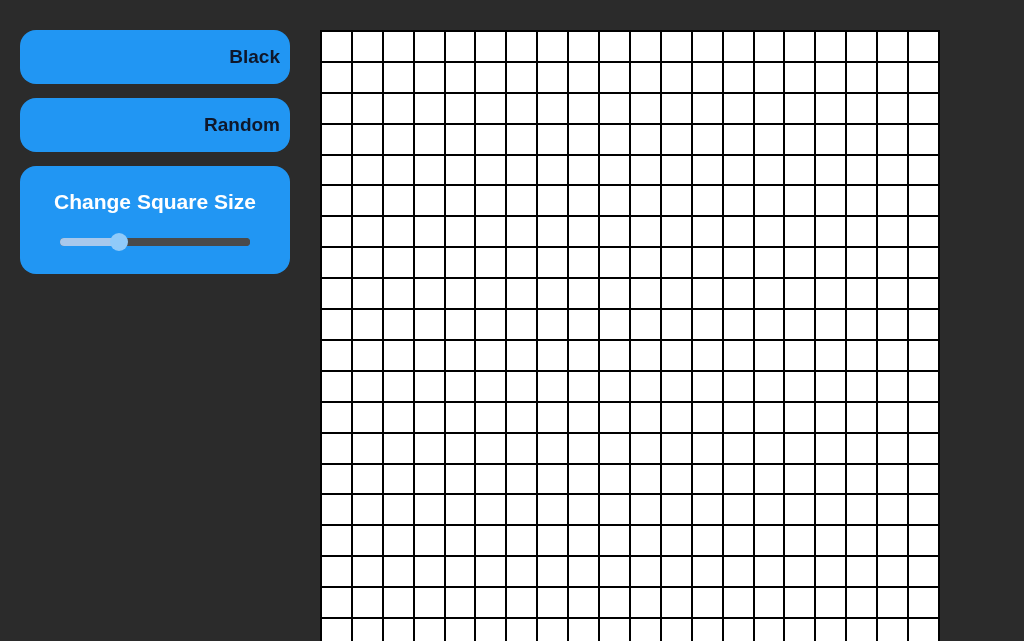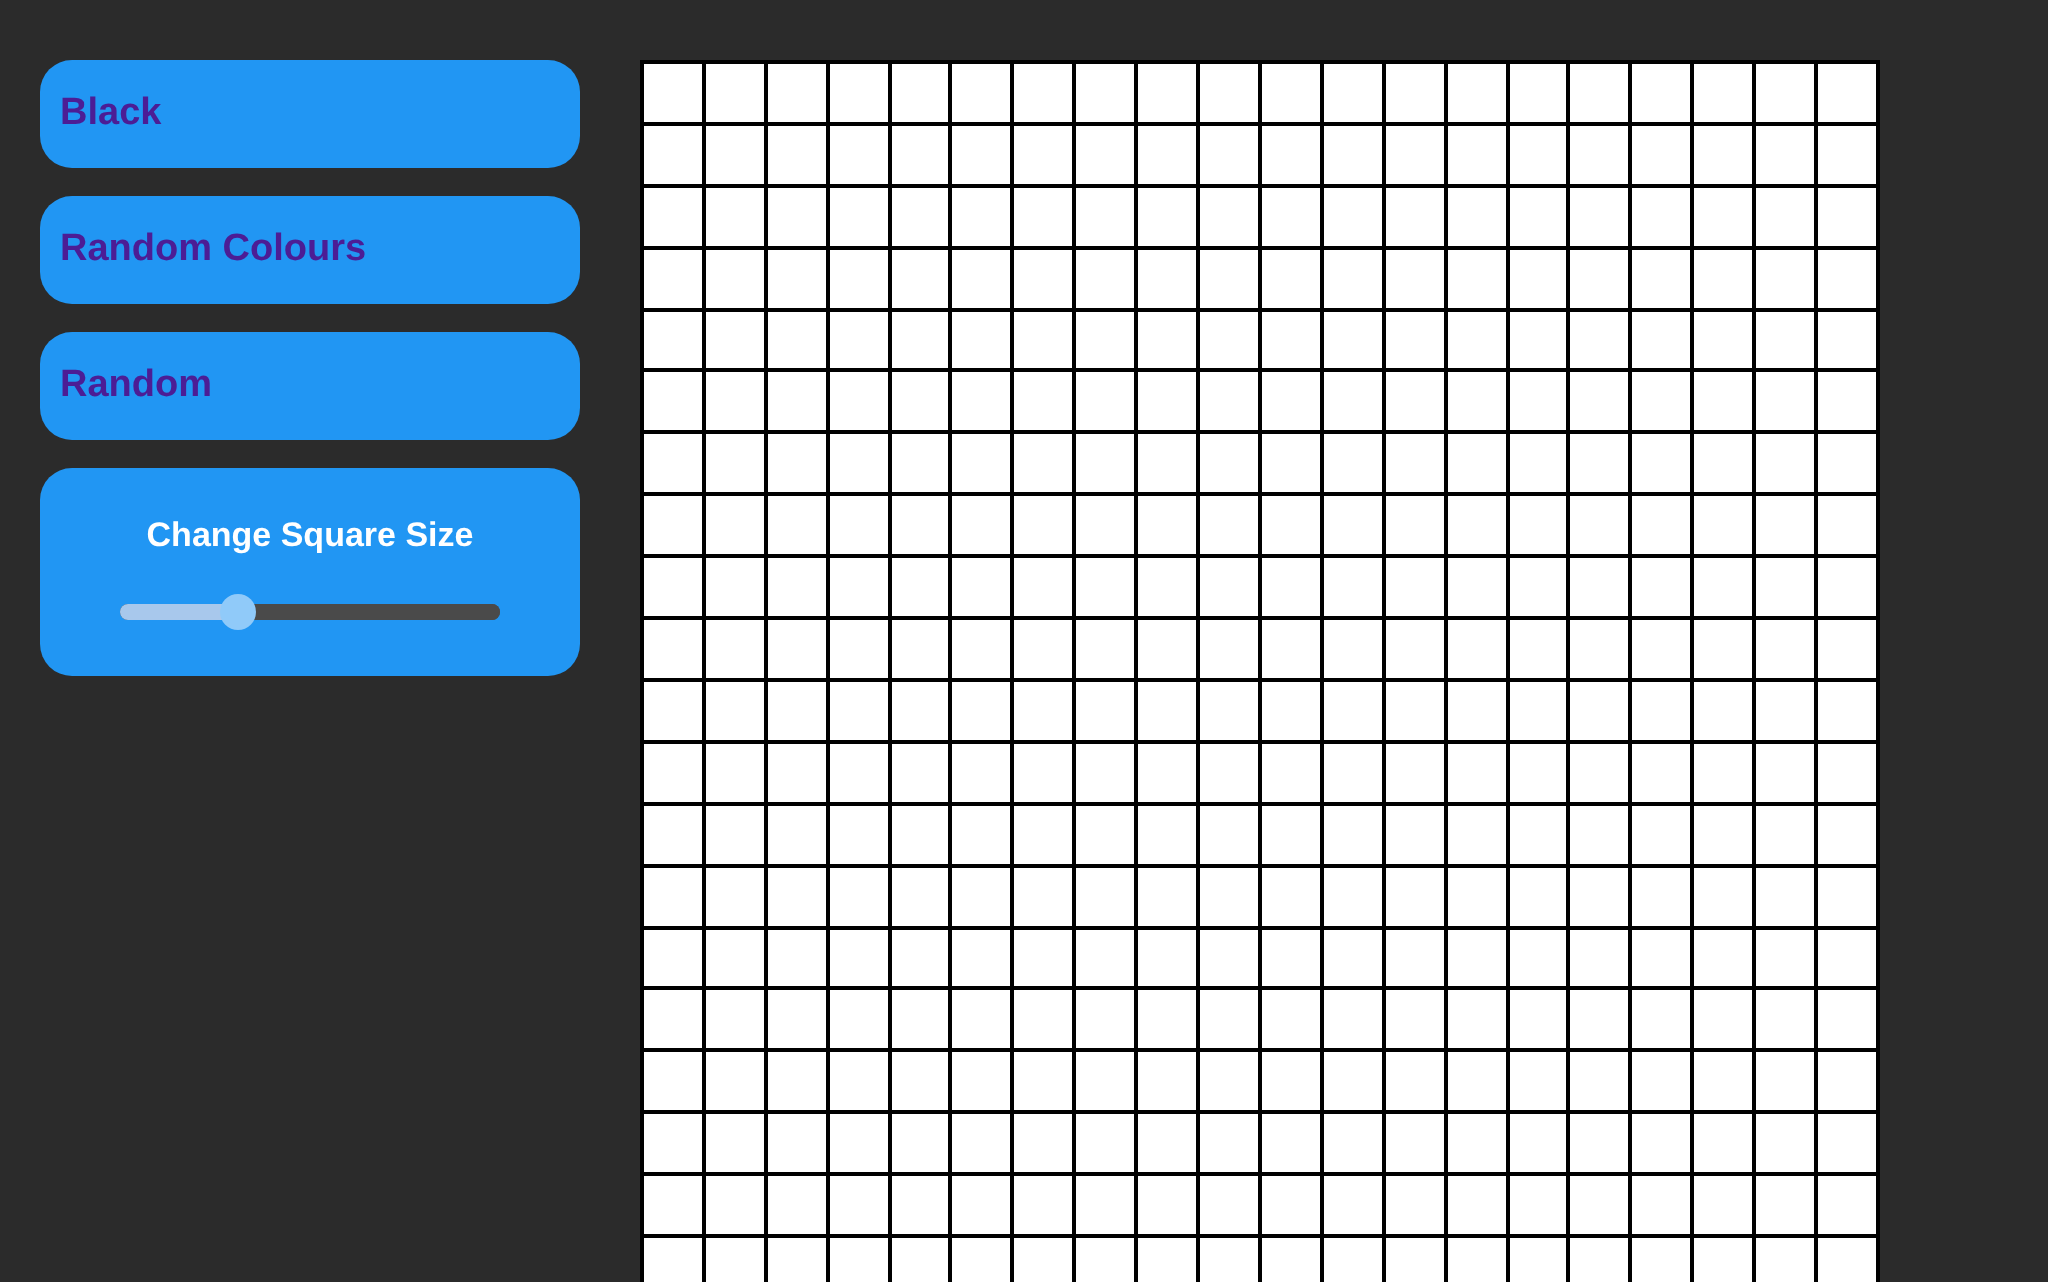--- a/index.html
+++ b/index.html
@@ -22,44 +22,44 @@
     .sidebar {
       width: 270px;
       display: flex;
       flex-direction: column;
       gap: 14px;
       padding-top: 10px;
     }
     
     .btn {
       background-color: #2196f3;
-      color: #4c1d95;
+      color: #0f172a;
       border: none;
       border-radius: 16px;
       padding: 16px 10px;
       font-size: 19px;
       font-weight: 700;
       cursor: pointer;
-      text-align: left;
+      text-align: right;
       font-family: inherit;
     }
     
     .slider-panel {
       background-color: #2196f3;
       border-radius: 16px;
       padding: 24px 18px 28px 18px;
       display: flex;
       flex-direction: column;
       align-items: center;
       gap: 24px;
     }
     
     .slider-label {
       color: #ffffff;
-      font-size: 17px;
+      font-size: 21px;
       font-weight: 700;
     }
     
     .slider {
       -webkit-appearance: none;
       appearance: none;
       width: 190px;
       height: 8px;
       background: #4a4a4a;
       border-radius: 4px;
@@ -116,21 +116,20 @@
     .grid-cell {
       border: 0.5px solid #000000;
       background-color: #ffffff;
     }
   </style>
 </head>
 <body>
 
 <div class="sidebar">
   <button class="btn">Black</button>
-  <button class="btn">Random Colours</button>
   <button class="btn">Random</button>
   <div class="slider-panel">
     <div class="slider-label">Change Square Size</div>
     <input type="range" class="slider" style="--fill: 29.03225806451613%;" min="2" max="64" value="20">
   </div>
 </div>
 
 <div class="grid-container" style="width: 620px; height: 620px; grid-template-columns: repeat(20, 1fr); grid-template-rows: repeat(20, 1fr);">
     <div class="grid-cell"></div>
     <div class="grid-cell"></div>

